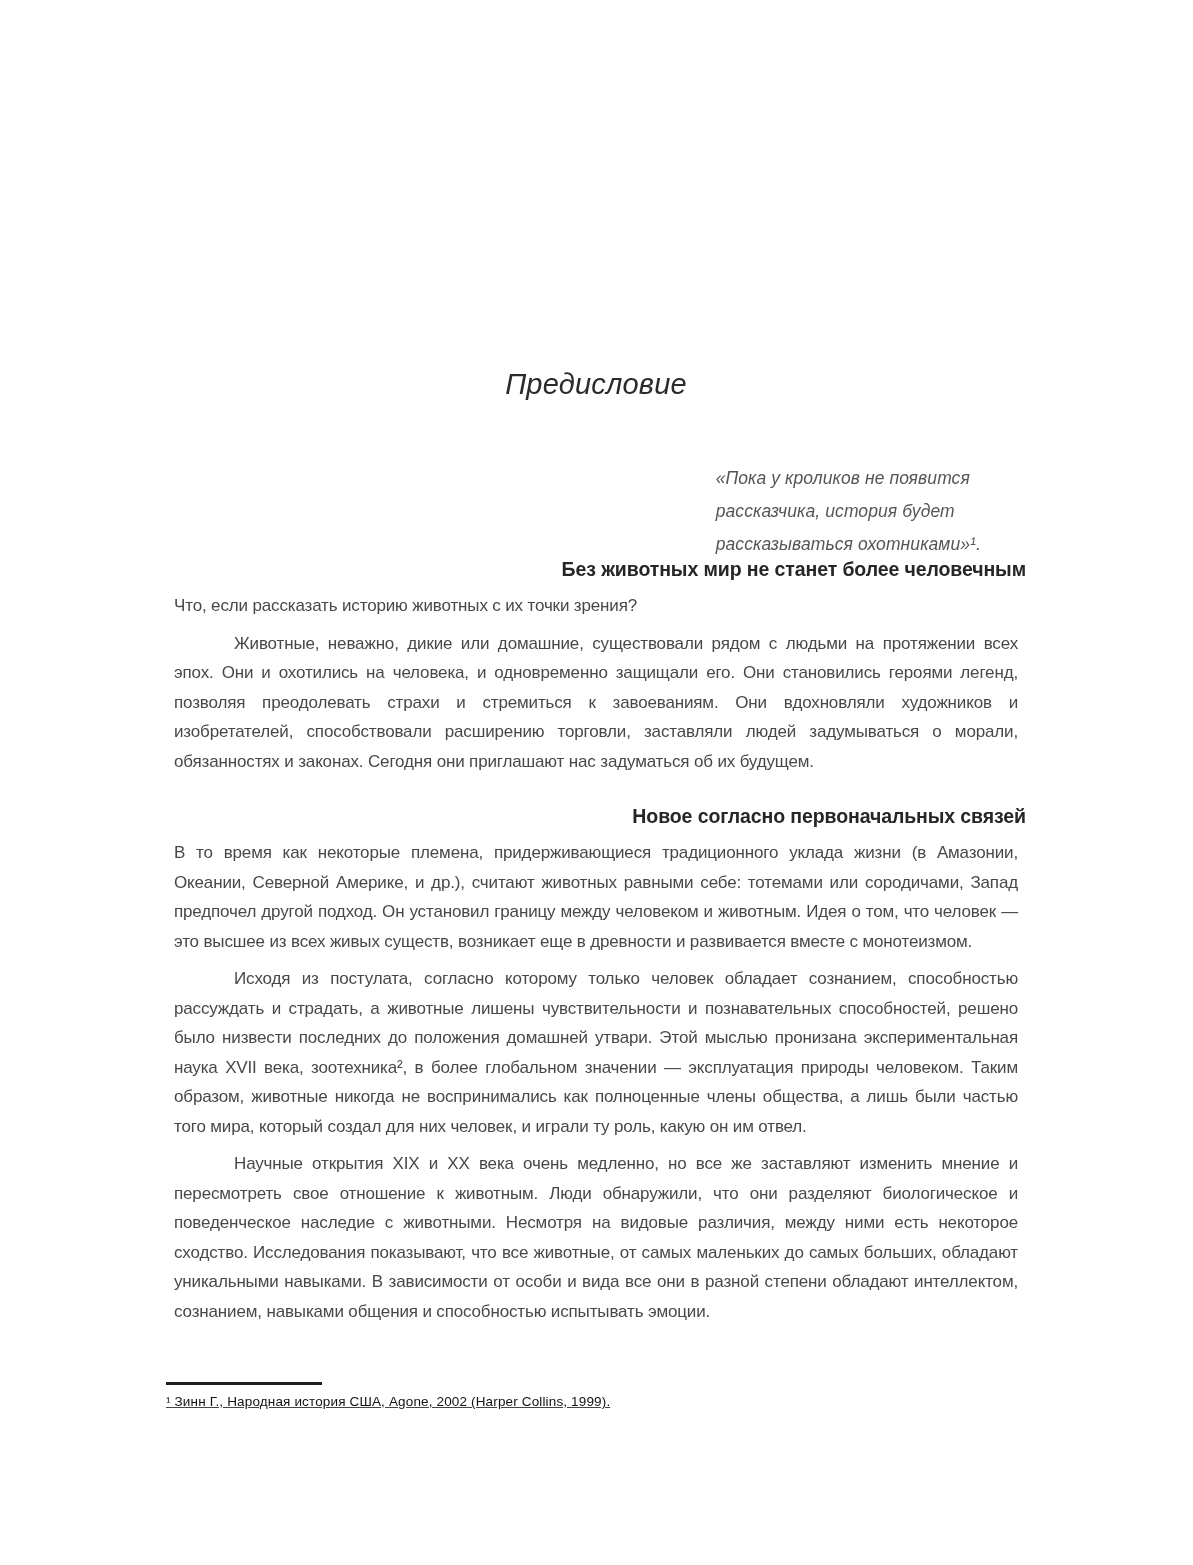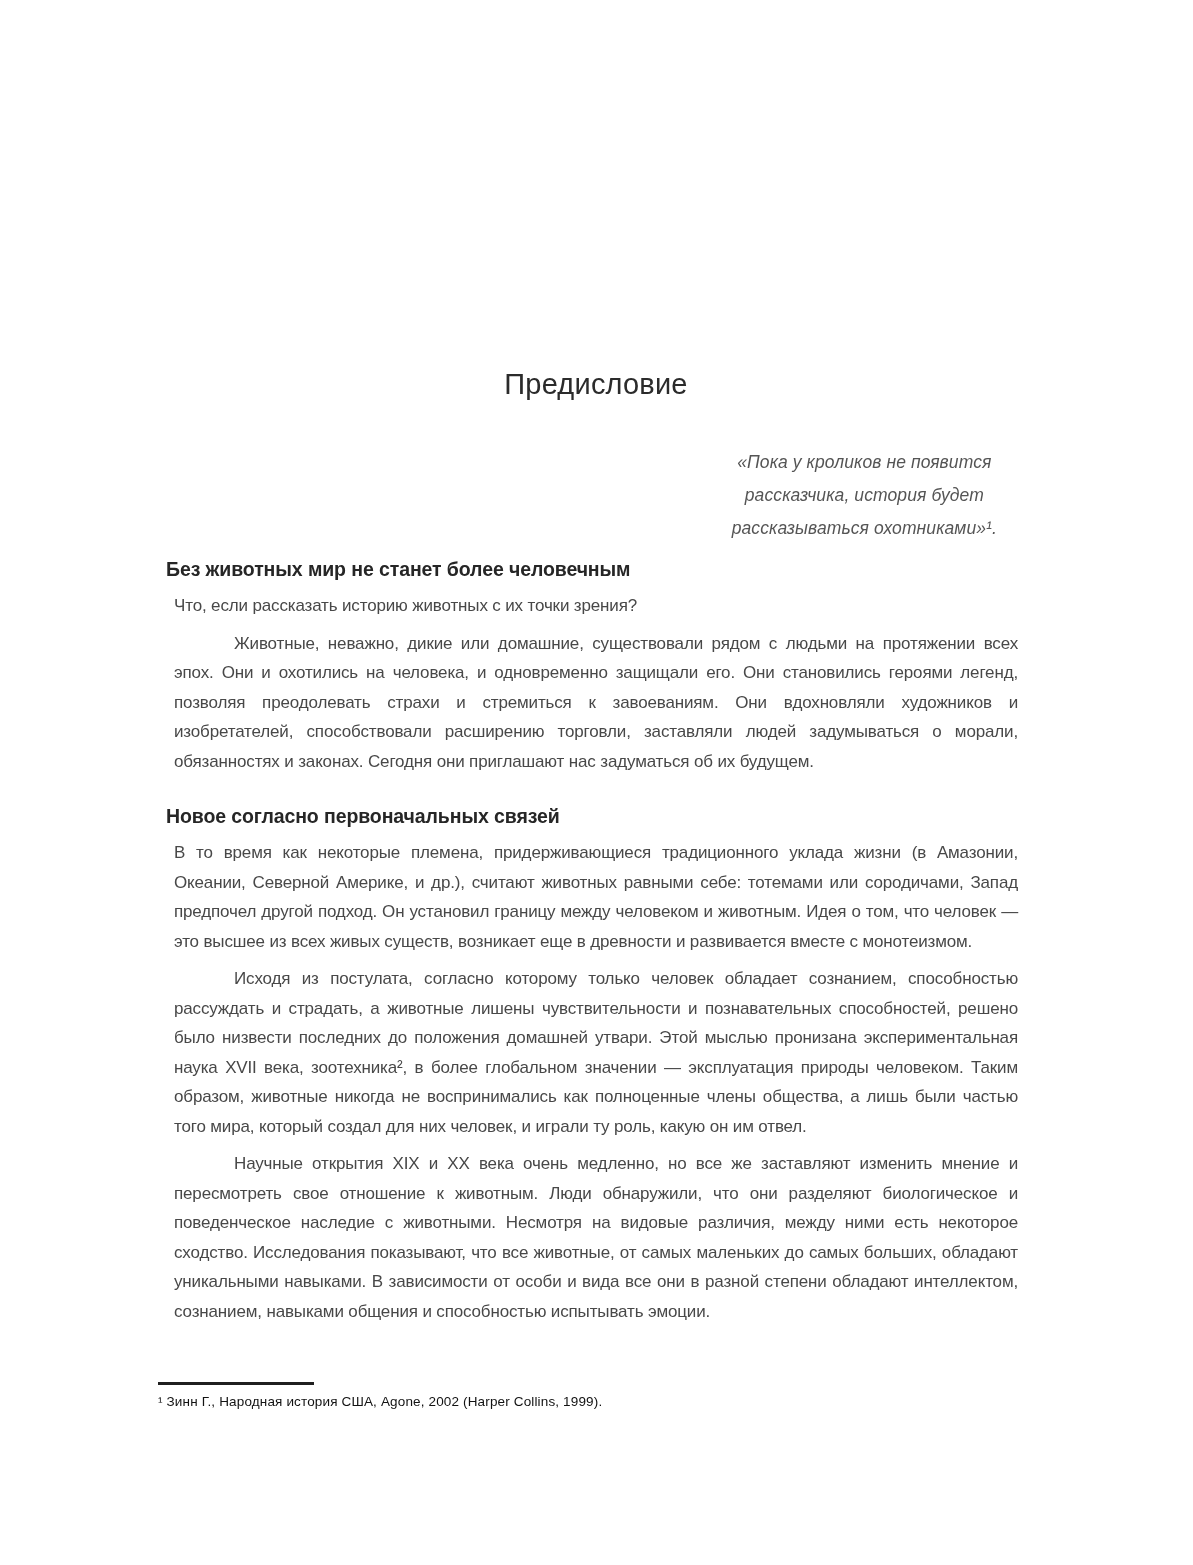--- a/index.html
+++ b/index.html
@@ -24,67 +24,70 @@
     position: absolute;
     top: 368px;
     left: 166px;
     width: 860px;
     text-align: center;
     font-size: 29px;
     font-weight: 400;
     letter-spacing: 0.2px;
     color: #2b2b2b;
     margin: 0;
+    font-style: italic;
   }
   .epigraph {
     position: absolute;
     top: 446px;
     right: 196px;
-    margin: 0;
-    text-align: center;
+    margin: 16px;
+    text-align: left;
     font-style: italic;
     font-size: 17.5px;
     line-height: 33px;
     color: #555555;
     letter-spacing: 0.1px;
   }
   .content {
     position: absolute;
     top: 556px;
     left: 166px;
     width: 860px;
   }
   .section-heading {
     font-size: 19.5px;
     font-weight: 700;
     color: #262626;
     margin: 0 0 3px 0;
     line-height: 27px;
     letter-spacing: -0.1px;
+    text-align: right;
   }
   .section-heading.second {
     margin-top: 27px;
   }
   .content p {
     margin: 8px;
     font-size: 17px;
     line-height: 29.5px;
     color: #484848;
     text-align: justify;
     text-align-last: left;
     letter-spacing: -0.15px;
   }
   .content p.indent {
     text-indent: 60px;
   }
   .footnotes {
     position: absolute;
     top: 1382px;
-    left: 158px;
+    left: 166px;
     width: 860px;
+    text-decoration: underline;
   }
   .footnote-divider {
     width: 156px;
     height: 3px;
     background: #1f1f1f;
     margin: 0 0 6px 0;
   }
   .footnote {
     font-size: 13.5px;
     line-height: 21.5px;

